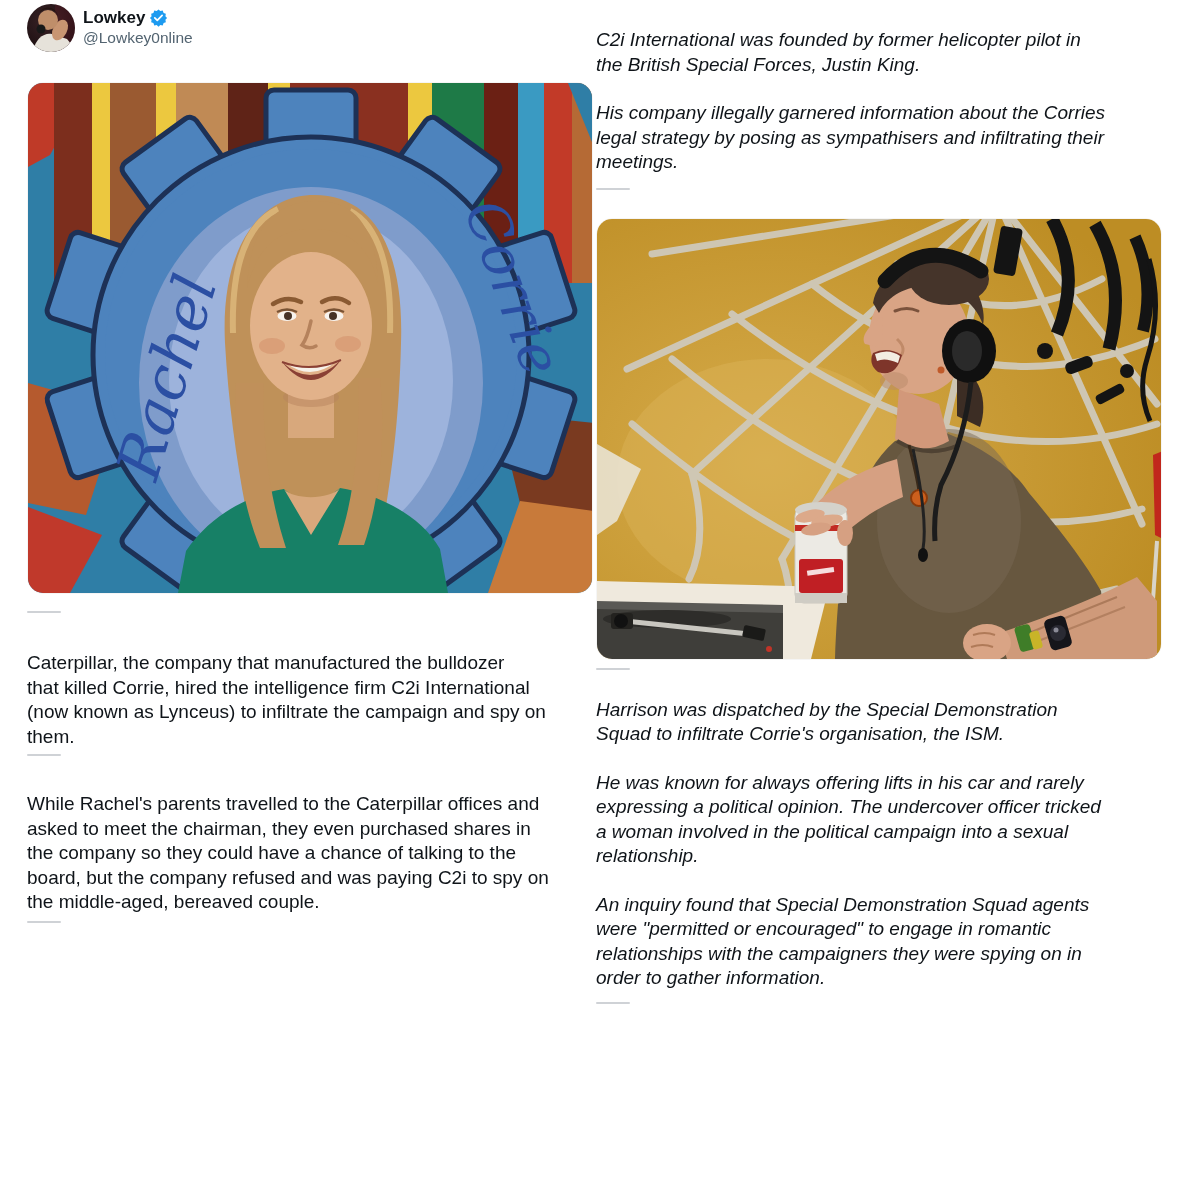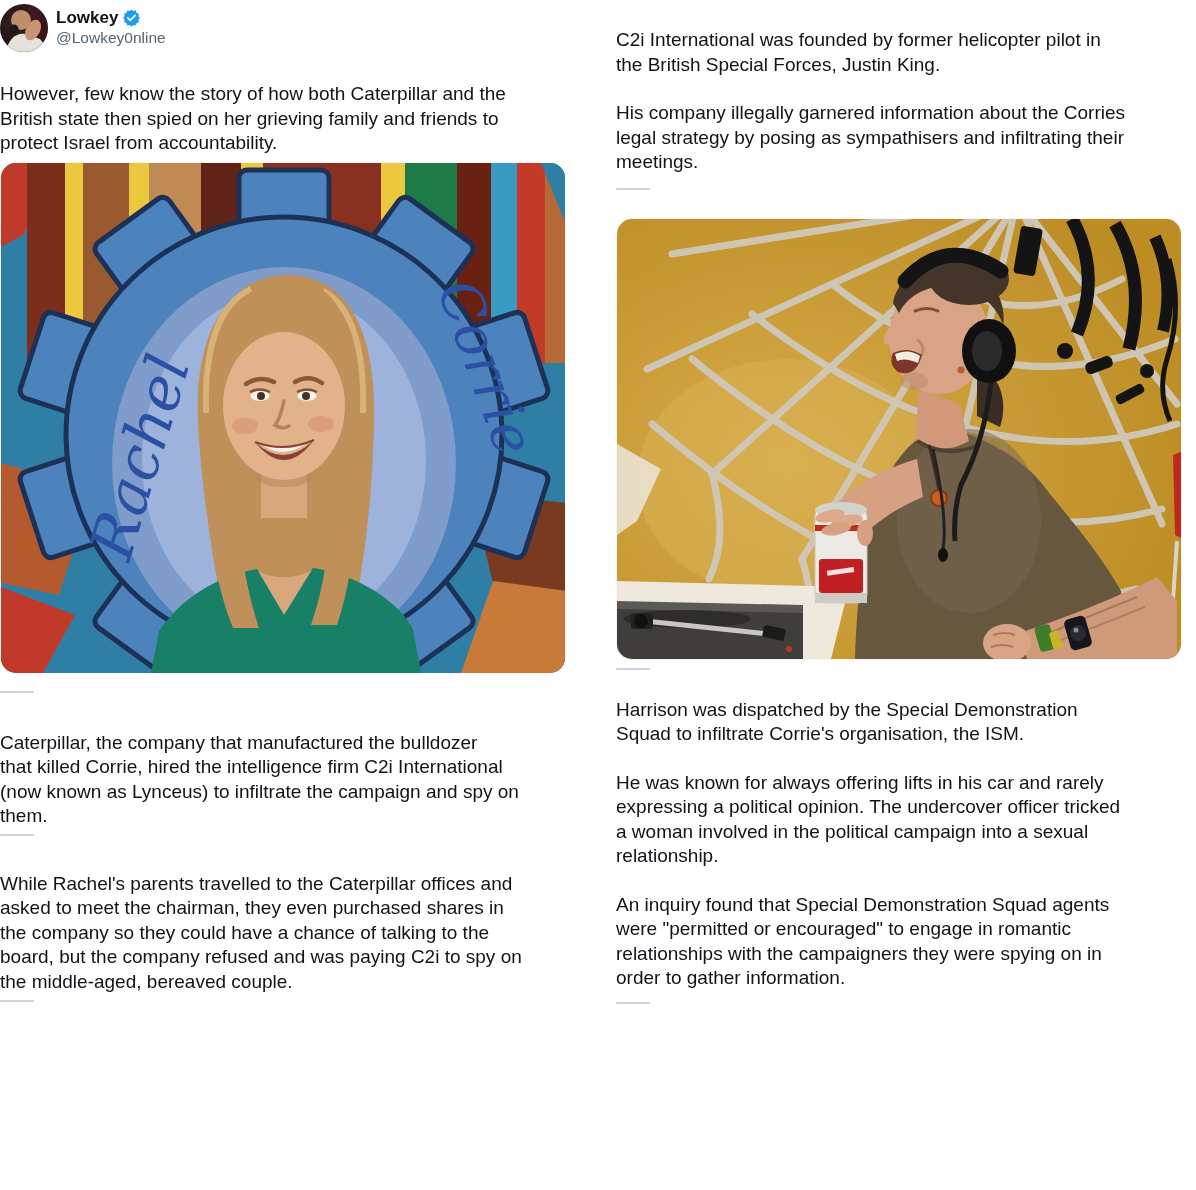--- a/index.html
+++ b/index.html
@@ -1,20 +1,20 @@
 <!DOCTYPE html>
 <html><head>
 <meta charset="utf-8">
 <style>
   html,body{margin:0;padding:0;background:#ffffff;}
   .page{position:relative;width:1196px;height:1190px;background:#fff;overflow:hidden;
         font-family:"Liberation Sans","DejaVu Sans",sans-serif;color:#0f1419;}
   .col{position:absolute;top:0;width:566px;}
-  .col-left{left:0;padding-top:4px;}
-  .col-right{left:616px;padding-top:28px;}
+  .col-left{left:27px;padding-top:4px;}
+  .col-right{left:596px;padding-top:28px;font-style:italic;}
   .profile{display:flex;align-items:flex-start;height:52px;margin-bottom:26px;}
   .avatar{width:48px;height:48px;border-radius:50%;overflow:hidden;flex:0 0 48px;cursor:pointer;}
   .id-block{margin-left:8px;padding-top:3px;line-height:1.25;}
   .name-row{display:flex;align-items:center;gap:4px;}
   .display-name{font-size:17px;font-weight:700;color:#0f1419;}
   .badge{width:19px;height:19px;display:inline-block;}
   .handle{font-size:15.5px;color:#536471;margin-top:0;}
   .post-text p{margin:0 0 24px;font-size:19px;line-height:24.5px;white-space:pre-line;
                width:600px;letter-spacing:0px;}
   .media{width:566px;border-radius:16px;overflow:hidden;line-height:0;cursor:pointer;
@@ -62,23 +62,20 @@
           <svg class="badge" viewBox="0 0 22 22">
             <path fill="#1d9bf0" d="M11 1.6l2.1 1.9 2.8-.5 1 2.7 2.6 1-.5 2.8 1.9 2.1-1.9 2.1.5 2.8-2.6 1-1 2.7-2.8-.5L11 21.6l-2.1-1.9-2.8.5-1-2.7-2.6-1 .5-2.8L1.1 11.6 3 9.5l-.5-2.8 2.6-1 1-2.7 2.8.5z"></path>
             <path d="M6.7 11.5l2.9 2.9 5.6-5.8" fill="none" stroke="#fff" stroke-width="2" stroke-linecap="round" stroke-linejoin="round"></path>
           </svg>
         </div>
         <div class="handle">@Lowkey0nline</div>
       </div>
     </div>
 
     <div class="post-text">
-      <p style="margin-bottom:0;">However, few know the story of how both Caterpillar and the
-British state then spied on her grieving family and friends to
-protect Israel from accountability.</p>
     </div>
 
     <div class="media m-img-l">
       <svg width="566" height="510" viewBox="0 0 566 510">
         <rect width="566" height="510" fill="#2f7ea6"></rect>
 
         <polygon points="0,0 62,0 22,72 0,84" fill="#bf3a28"></polygon>
         <rect x="26" y="0" width="38" height="232" fill="#7c2e1d"></rect>
         <rect x="64" y="0" width="18" height="244" fill="#ecc83f"></rect>
         <rect x="82" y="0" width="46" height="204" fill="#9a5a31"></rect>

